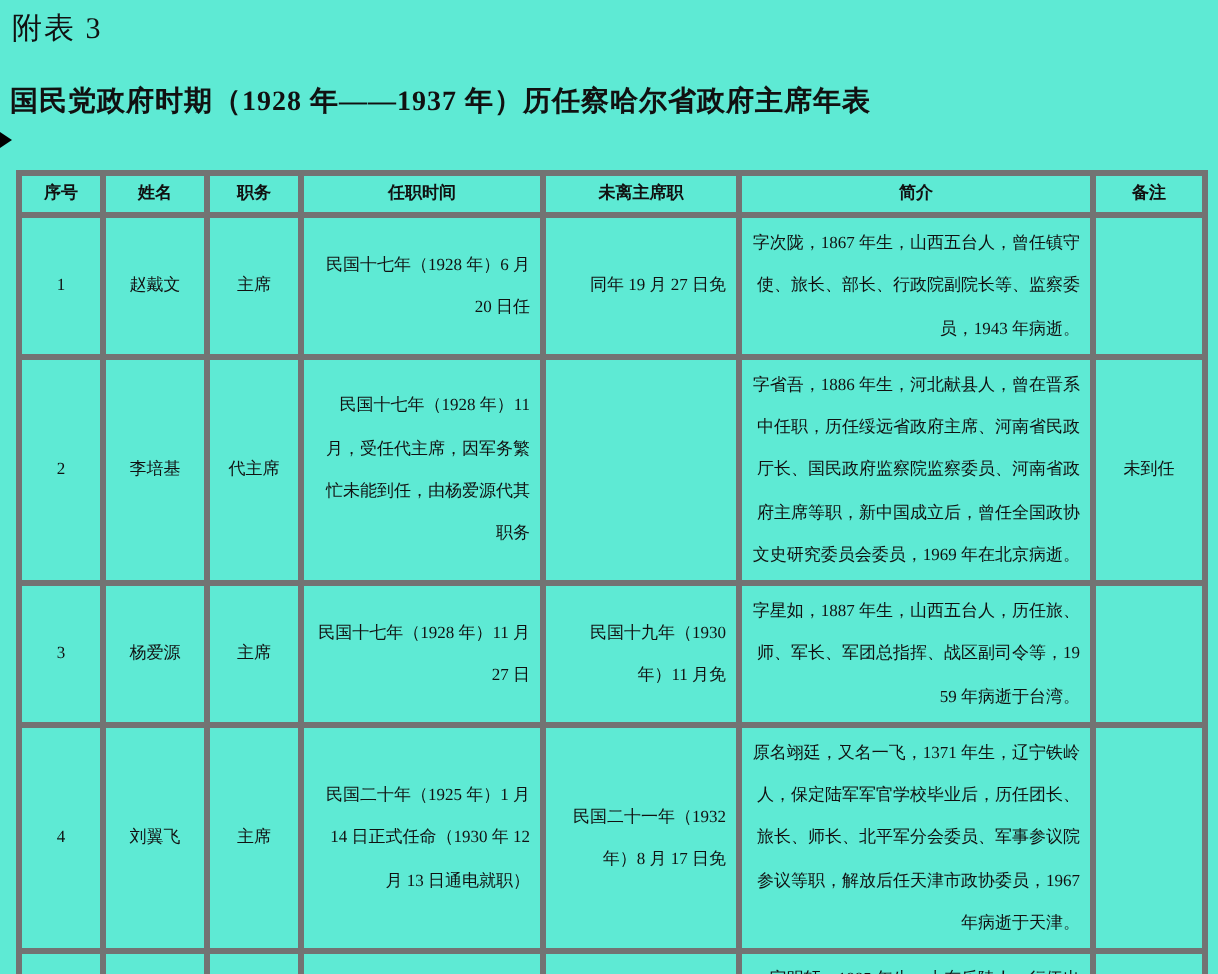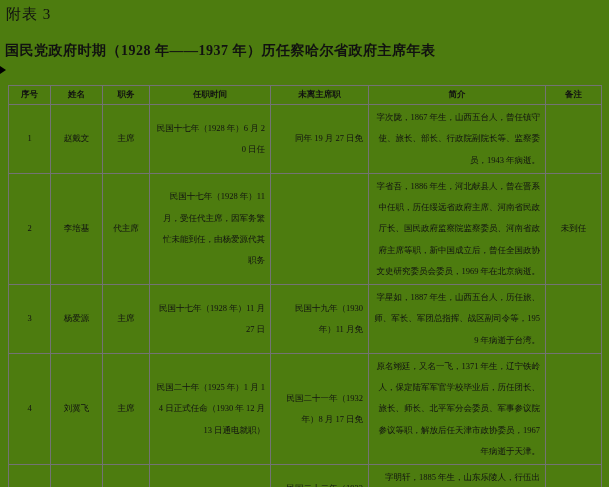--- a/index.html
+++ b/index.html
@@ -1,20 +1,20 @@
 <!DOCTYPE html>
 <html><head>
 <meta charset="utf-8">
 <style>
   html, body { margin: 0; padding: 0; background: #fff; }
   .page {
     position: relative;
     width: 609px;
     height: 487px;
-    background: #4d7c0f;
+    background: #5eead4;
     overflow: hidden;
     font-family: "Liberation Serif", "DejaVu Serif", serif;
     color: #111;
   }
   .annex {
     position: absolute;
     left: 6px;
     top: 5px;
     font-size: 15px;
     letter-spacing: 1px;
@@ -40,21 +40,21 @@
   }
   table.roster {
     position: absolute;
     left: 8px;
     top: 85px;
     width: 593px;
     border-collapse: collapse;
     table-layout: fixed;
   }
   table.roster th, table.roster td {
-    border: 1px solid #737373;
+    border: 3px solid #737373;
     padding: 2px 5px;
     font-size: 8.5px;
     line-height: 2.5;
     vertical-align: middle;
     word-break: break-all;
     overflow: hidden;
   }
   table.roster th {
     font-weight: bold;
     text-align: center;

